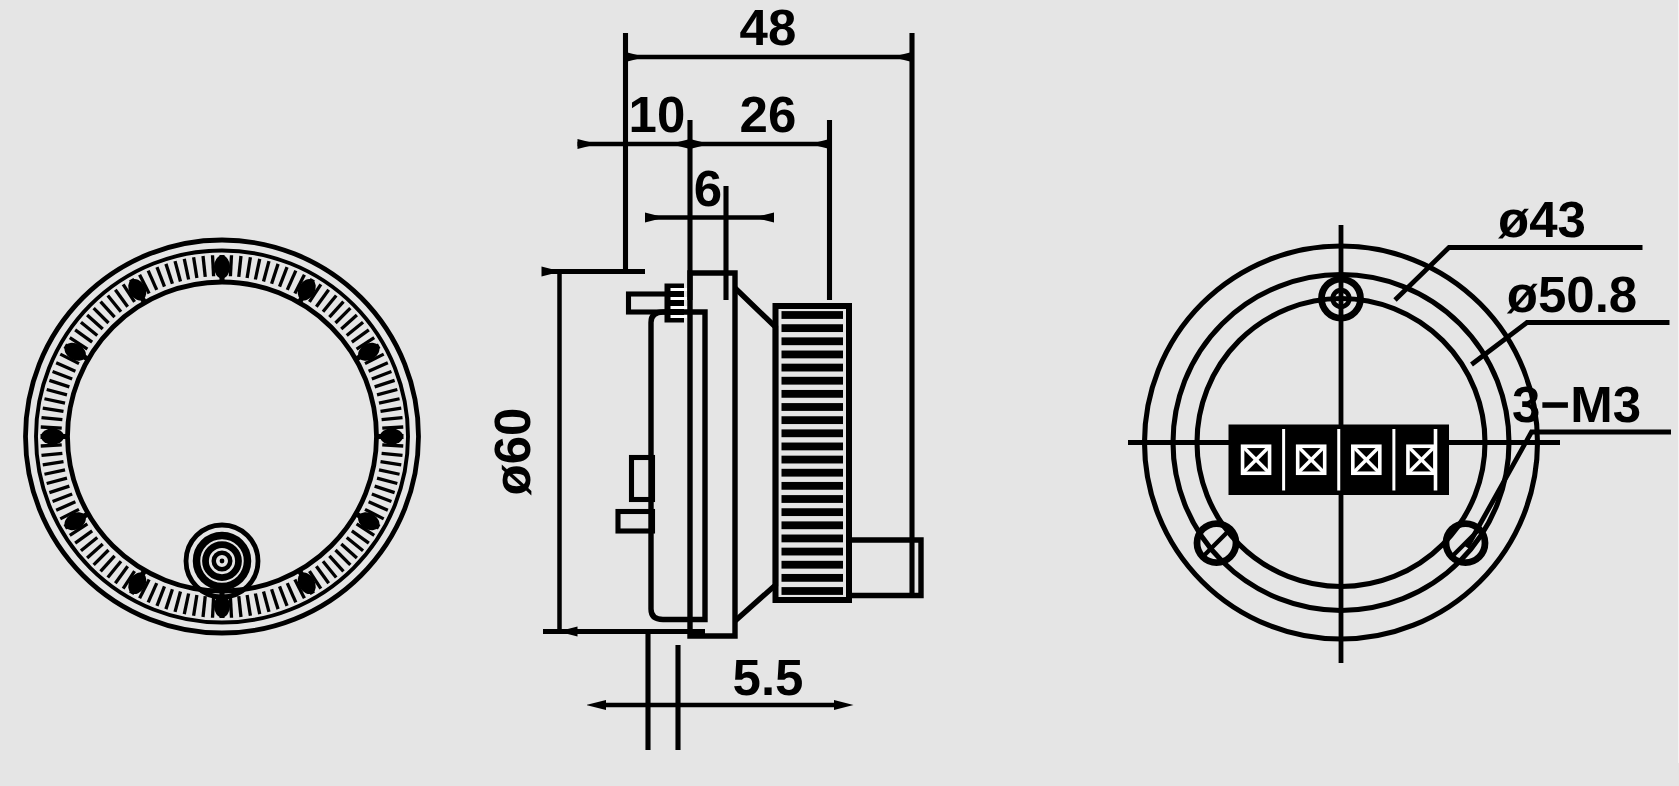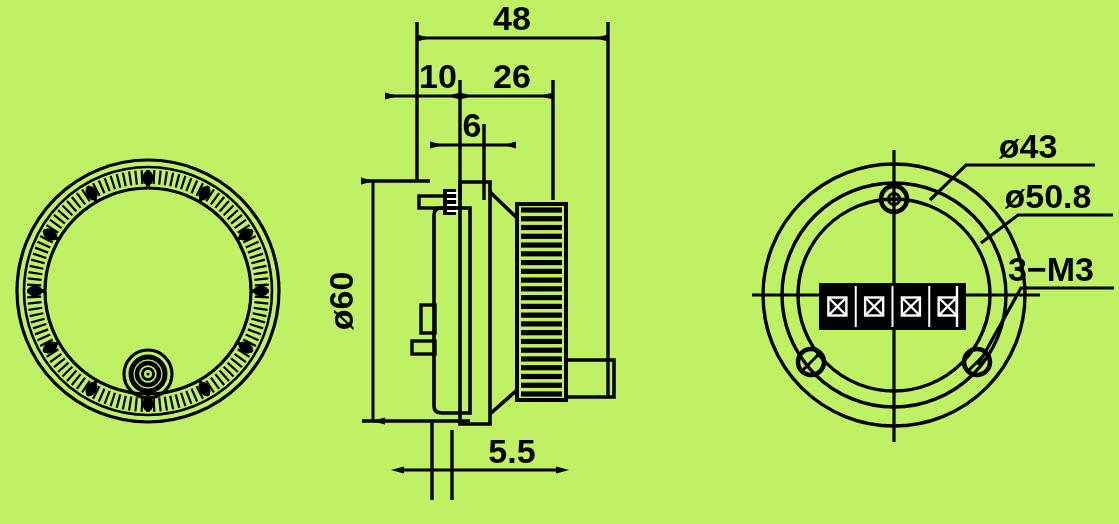--- a/index.html
+++ b/index.html
@@ -1,17 +1,17 @@
 <!DOCTYPE html>
 <html><head>
 <meta charset="utf-8">
 <style>
   html,body{margin:0;padding:0;background:#ffffff;}
   body{font-family:"Liberation Sans",sans-serif;}
-  #sheet{position:relative;width:1119px;height:524px;background:#bef264;overflow:hidden;}
+  #sheet{position:relative;width:1119px;height:524px;background:#e5e5e5;overflow:hidden;}
   #sheet svg{display:block;position:absolute;left:0;top:0;}
 </style>
 </head>
 <body>
 
 <div id="sheet">
 
   <svg width="1119" height="524" viewBox="0 0 1119 524">
 
     <defs>

